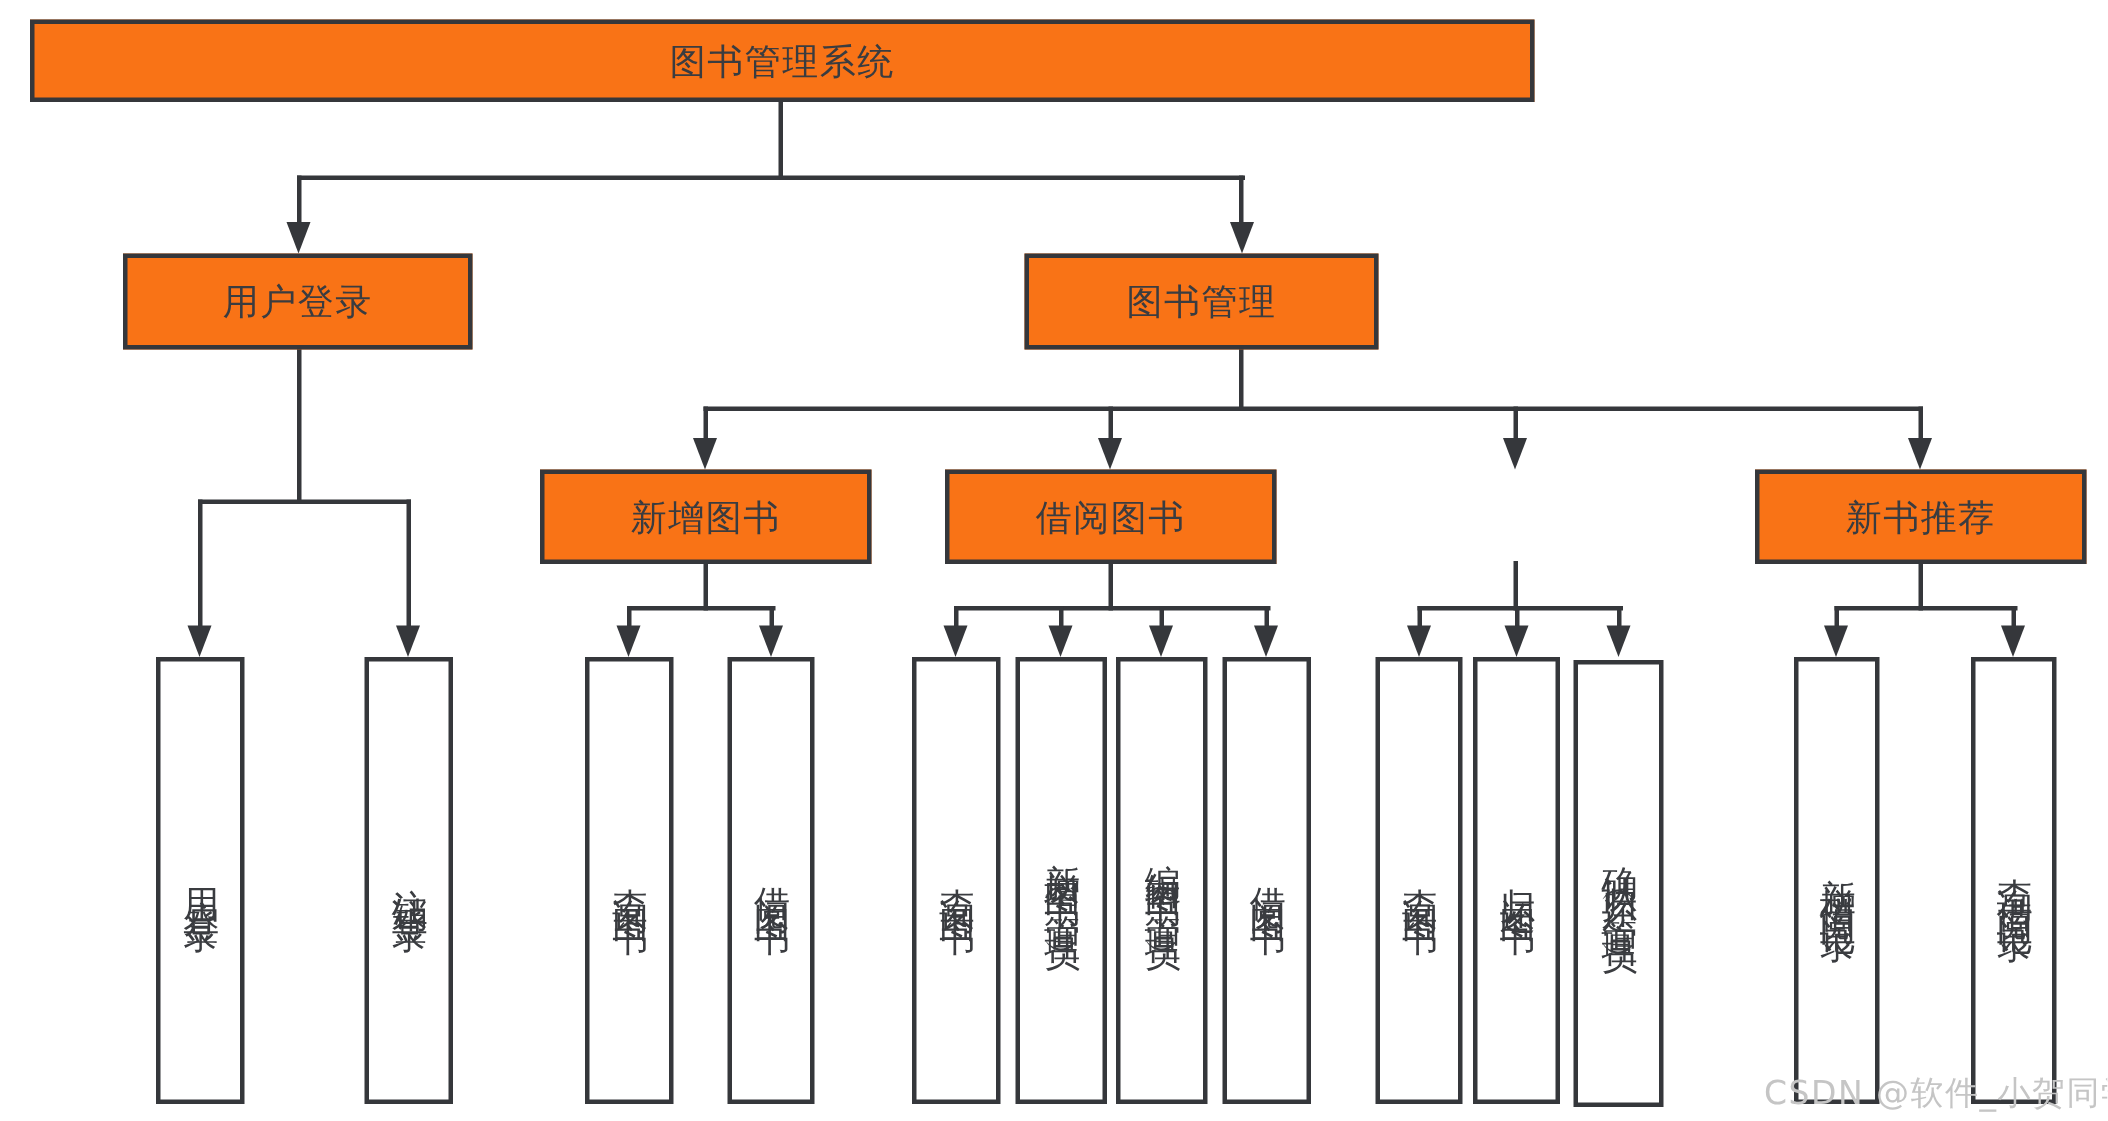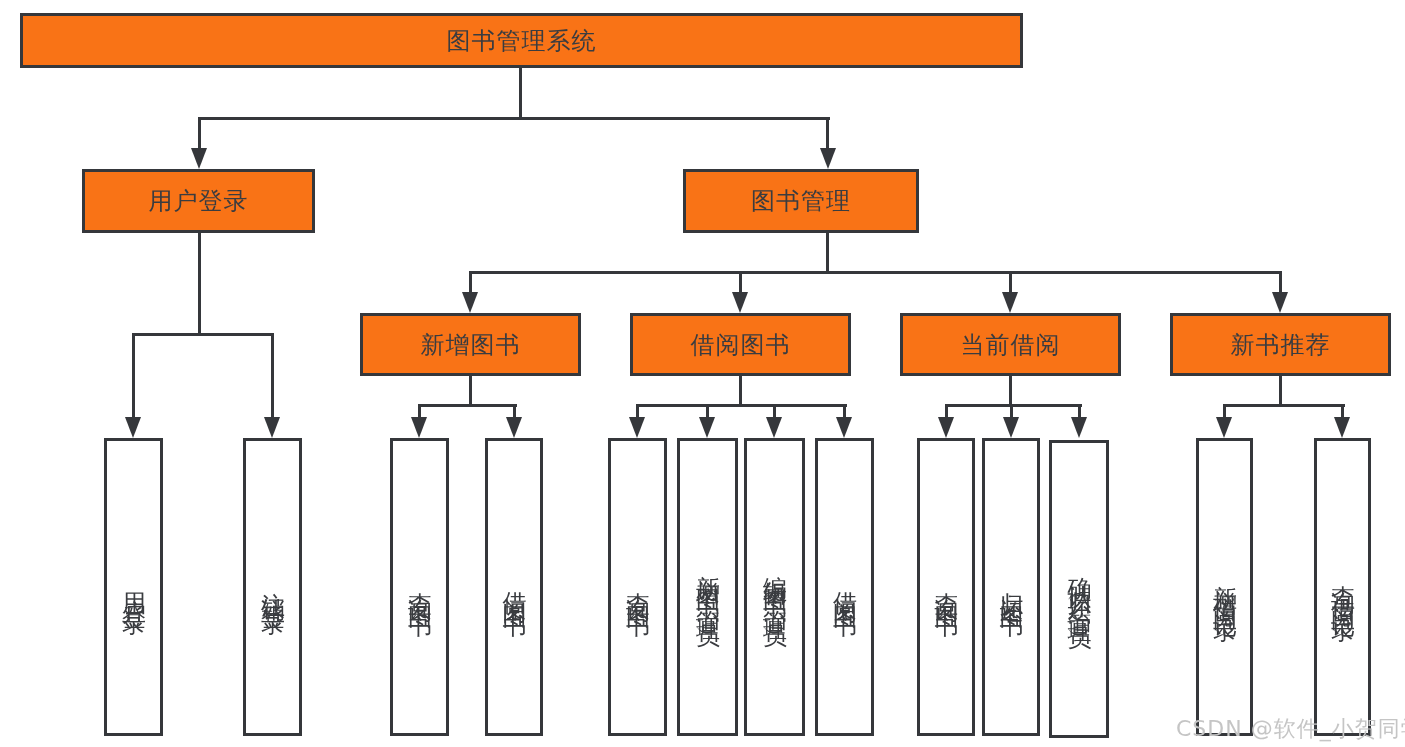--- a/index.html
+++ b/index.html
@@ -46,23 +46,20 @@
   </div>
   <div class="box" style="left:683px;top:169px;width:236px;height:64px">
     <span>图书管理</span>
   </div>
 
   <div class="box" style="left:360px;top:313px;width:221px;height:63px">
     <span>新增图书</span>
   </div>
   <div class="box" style="left:630px;top:313px;width:221px;height:63px">
     <span>借阅图书</span>
-  </div>
-  <div class="box" style="left:900px;top:313px;width:221px;height:63px">
-    <span>当前借阅</span>
   </div>
   <div class="box" style="left:1170px;top:313px;width:221px;height:63px">
     <span>新书推荐</span>
   </div>
 
   <div class="vbox" style="left:104px;top:438px;width:59px;height:298px">
     <span>用户登录</span>
   </div>
   <div class="vbox" style="left:243px;top:438px;width:59px;height:298px">
     <span>注销登录</span>

